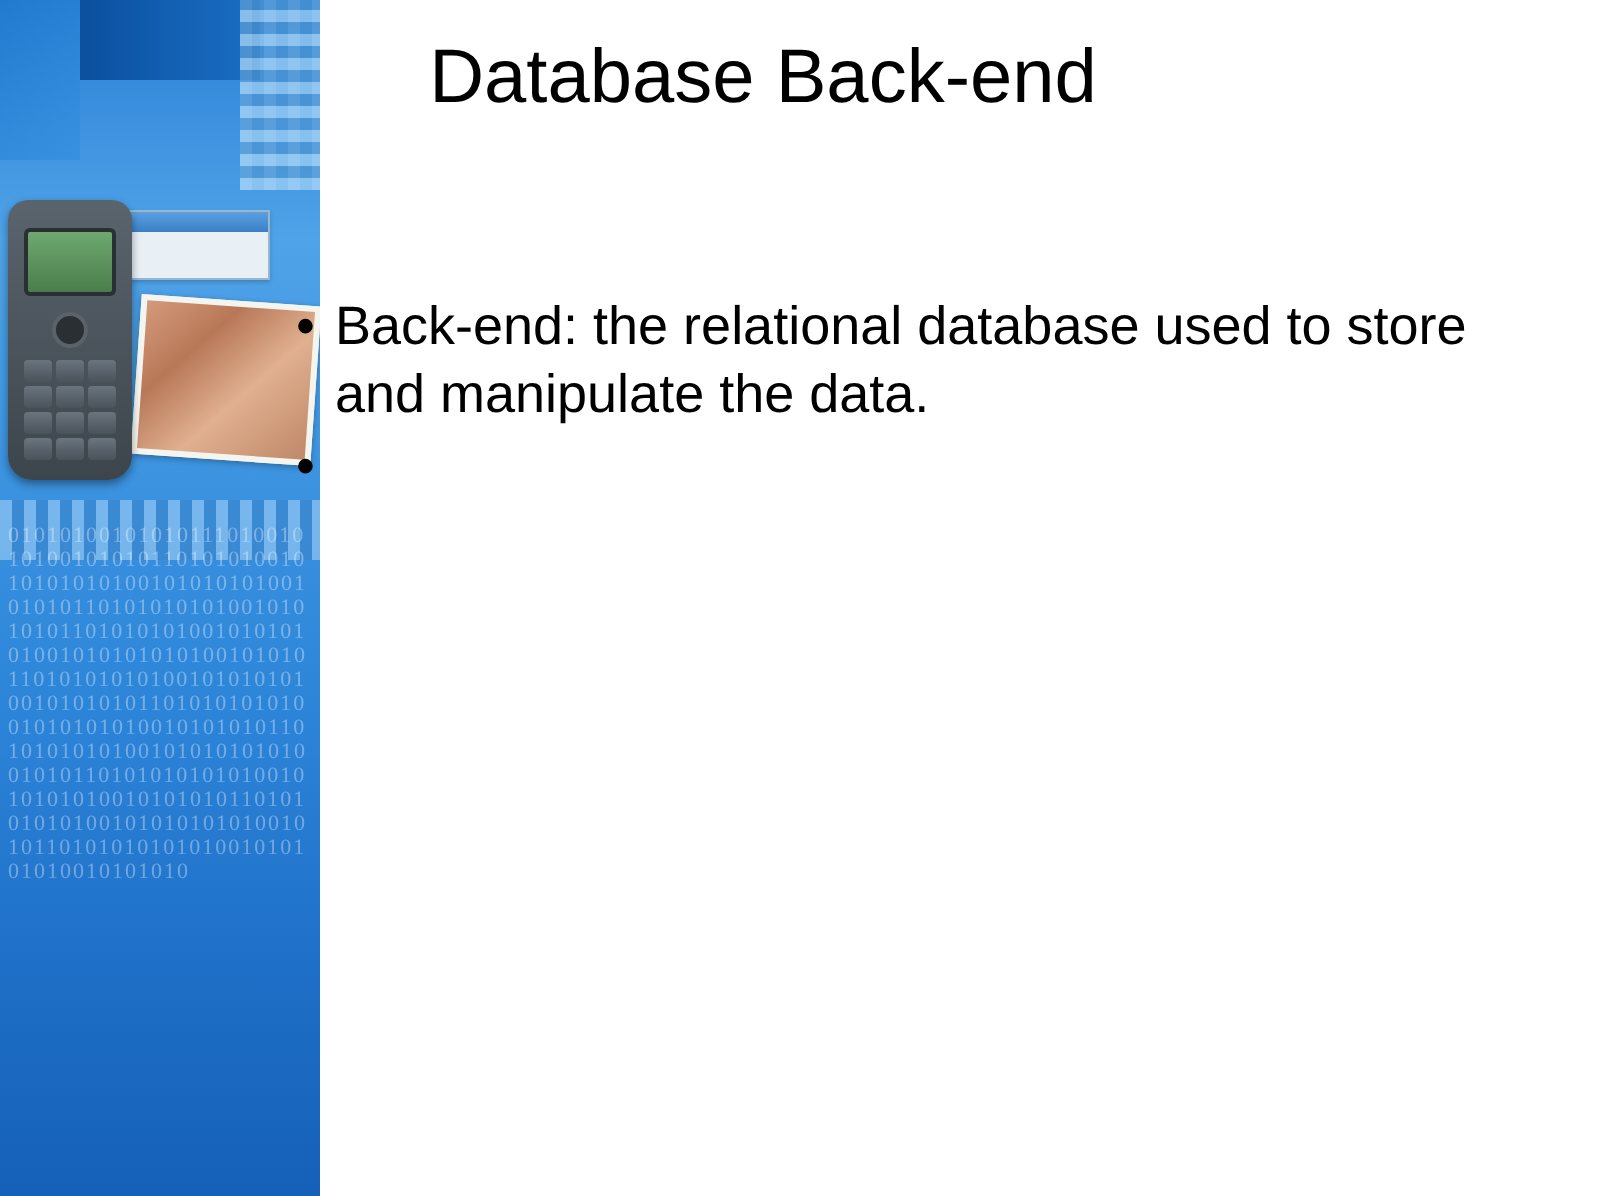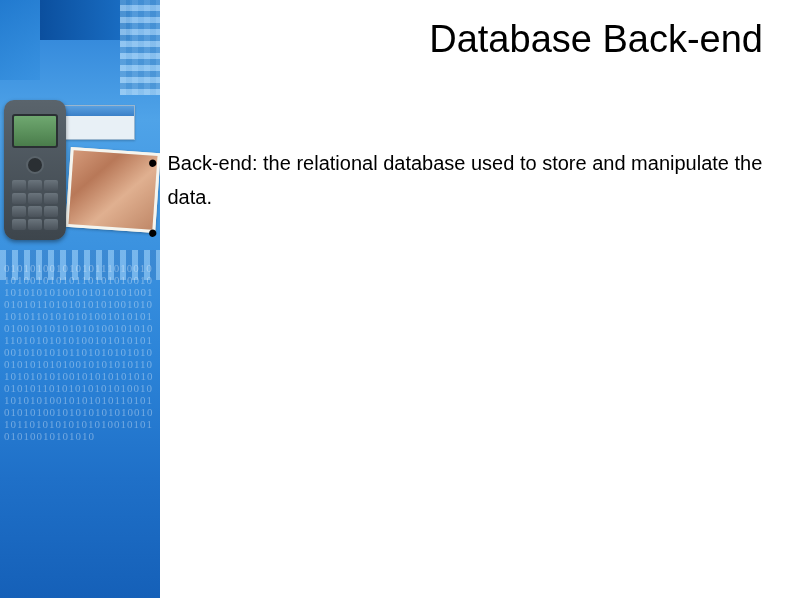--- a/index.html
+++ b/index.html
@@ -170,21 +170,21 @@
     left: 0;
     top: 0;
     width: 799px;
     height: 598px;
   }
   .title {
     position: absolute;
     left: 0;
     top: 18px;
     width: 763px;
-    text-align: right;
+    text-align: center;
     font-size: 38px;
     color: #000;
     font-weight: normal;
   }
   .bullets {
     position: absolute;
     left: 148px;
     top: 146px;
     width: 620px;
   }
@@ -193,21 +193,21 @@
     align-items: flex-start;
     margin-bottom: 2px;
   }
   .bullet-dot {
     font-size: 27px;
     line-height: 34px;
     margin-right: 10px;
     color: #000;
   }
   .bullet-text {
-    font-size: 20px;
+    font-size: 27px;
     line-height: 34px;
     color: #000;
   }
 </style>
 </head>
 <body>
 
 <div class="sidebar">
   <div class="sidebar-top-accent"></div>
   <div class="sidebar-top-block"></div>

